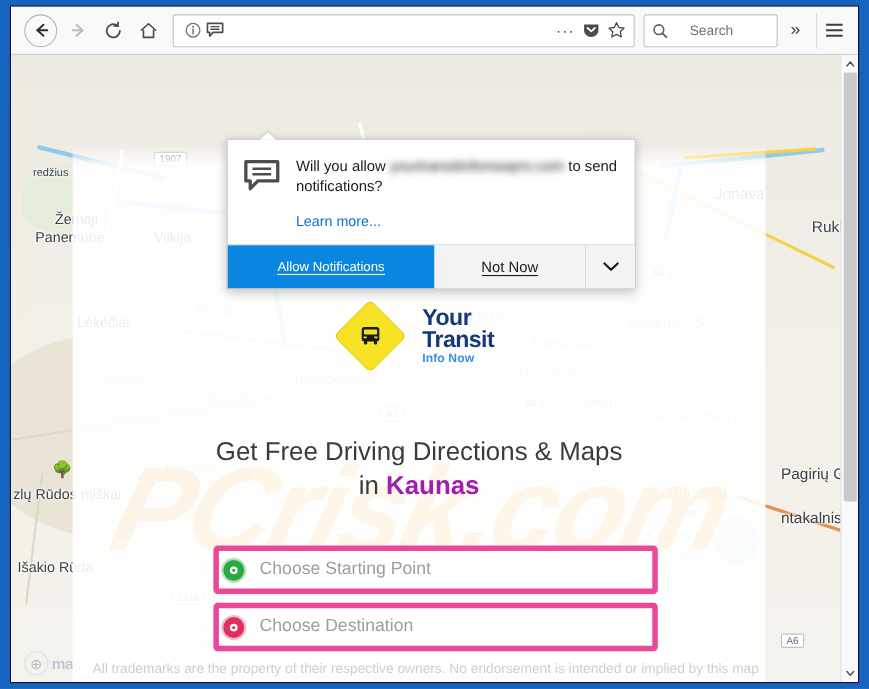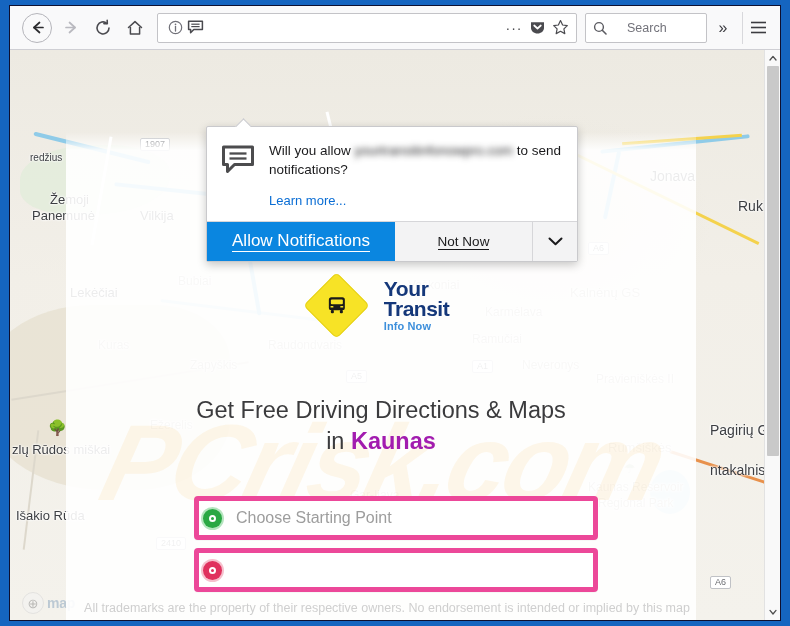--- a/index.html
+++ b/index.html
@@ -448,21 +448,21 @@
   #dh-footer {
     display: flex;
     border-top: 1px solid #d6d6d9;
     height: 40px;
   }
   #btn-allow {
     flex: 0 0 188px;
     background: #0a86e0;
     color: #fff;
     display: flex; align-items: center; justify-content: center;
-    font-size: 17px;
+    font-size: 12px;
     cursor: pointer;
   }
   #btn-allow span { border-bottom: 1px solid #fff; }
   #btn-notnow {
     flex: 1 1 auto;
     background: #f3f3f4;
     color: #1a1a1c;
     display: flex; align-items: center; justify-content: center;
     font-size: 13.5px;
     cursor: pointer;
@@ -673,20 +673,21 @@
           <span class="pin green">
               <span class="inner"></span>
             </span>
           <input type="text" placeholder="Choose Starting Point" style="">
         </div>
 
         <div class="field" id="field-dest">
           <span class="pin pink">
               <span class="inner"></span>
             </span>
+          <input type="text" placeholder="Choose Destination" style="">
         </div>
 
       </div>
 
       <div id="allmark">All trademarks are the property of their respective owners. No endorsement is intended or implied by this map</div>
 
       <div id="scrollbar">
         <div class="arrow">
           <svg width="8" height="6" viewBox="0 0 8 6" aria-hidden="true">
             <path d="M1 5 L4 1.4 L7 5" fill="none" stroke="#4f4f4f" stroke-width="1.3" stroke-linecap="round" stroke-linejoin="round"></path>

